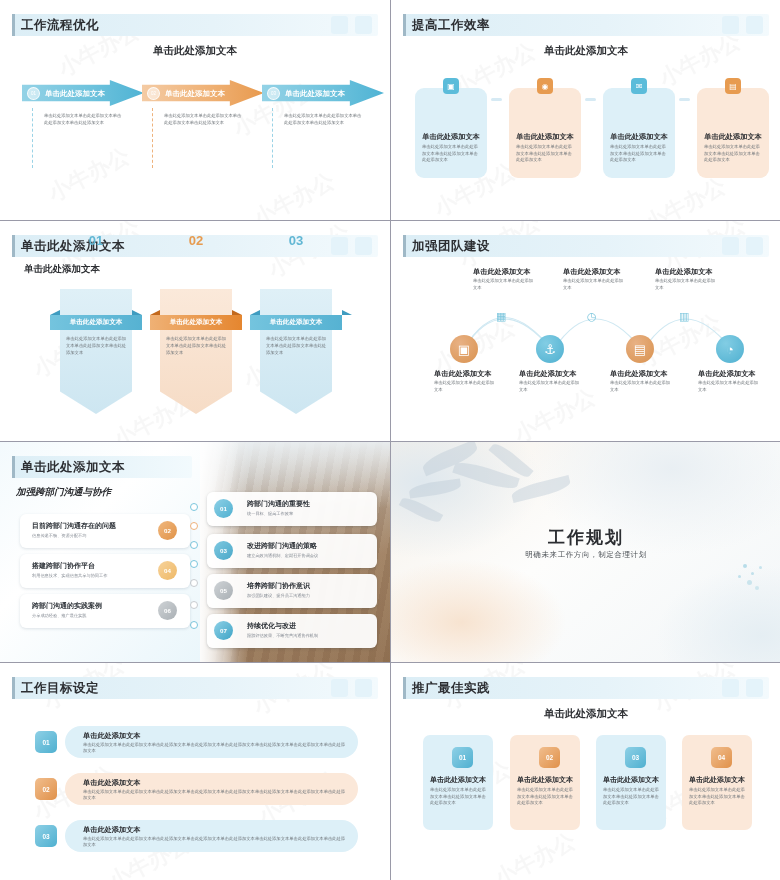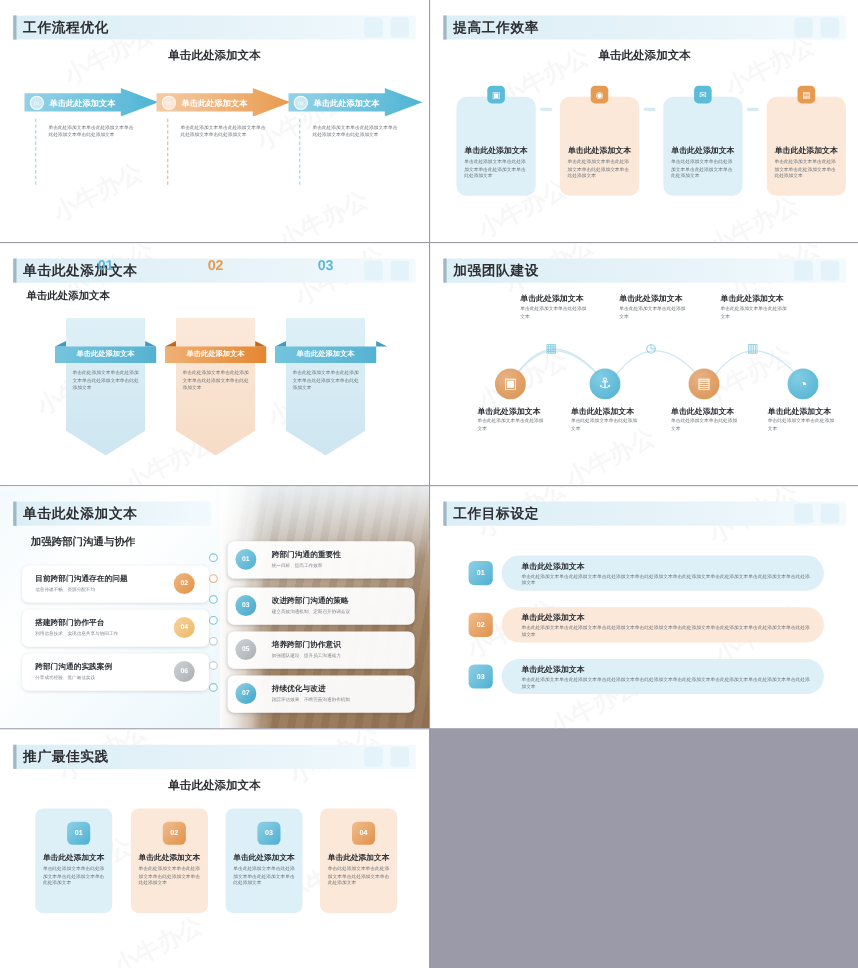--- a/index.html
+++ b/index.html
@@ -81,21 +81,21 @@
          background:linear-gradient(160deg,#cfd6da 0%,#b8a795 38%,#9d7e5f 62%,#8d6c4c 100%);}
   .photo::before{content:"";position:absolute;inset:0;
          background:
            linear-gradient(90deg,rgba(255,255,255,.95) 0%,rgba(255,255,255,.05) 28%),
            linear-gradient(180deg,rgba(235,240,243,.92) 0%,rgba(255,255,255,0) 30%),
            repeating-linear-gradient(100deg,rgba(120,85,55,.22) 0 7px,rgba(175,140,105,.12) 7px 15px);}
   .photo::after{content:"";position:absolute;left:0;top:0;width:46px;height:220px;
          background:linear-gradient(90deg,#fff 0%,rgba(255,255,255,0) 100%);}
   .s5veil{position:absolute;left:0;top:0;width:200px;height:220px;
           background:linear-gradient(135deg,#f3fafd 0%,#ffffff 40%,#eaf6fb 100%);}
-  .s5sub{position:absolute;left:28px;top:44px;font-size:9.5px;font-weight:bold;color:#2d2f33;}
+  .s5sub{position:absolute;left:16px;top:44px;font-size:9.5px;font-weight:bold;color:#2d2f33;font-style:italic;}
   .cardL{position:absolute;left:20px;width:170px;height:34px;background:#fff;
          border-radius:6px;box-shadow:0 1px 3px rgba(80,100,120,.18);}
   .cardR{position:absolute;left:207px;width:170px;height:34px;background:rgba(255,255,255,.94);
          border-radius:6px;box-shadow:0 1px 3px rgba(60,70,80,.25);}
   .cardL h5,.cardR h5{margin:0;position:absolute;top:7px;font-size:7px;font-weight:bold;color:#2d3238;}
   .cardL p,.cardR p{margin:0;position:absolute;top:19px;font-size:4.2px;color:#808790;}
   .cardL h5{left:12px;} .cardL p{left:12px;}
   .cardR h5{left:40px;} .cardR p{left:40px;}
   .bub{position:absolute;width:19px;height:19px;border-radius:50%;display:flex;
        align-items:center;justify-content:center;font-size:6.2px;color:#fff;font-weight:bold;}
@@ -357,20 +357,37 @@
     <div class="dotm" style="left:190px;top:118px;"></div>
 
     <div class="cardL" style="top:152px;">
       <h5>跨部门沟通的实践案例</h5>
       <p>分享成功经验、推广最佳实践</p>
     </div>
     <div class="bub" style="left:158px;top:159px;background:linear-gradient(135deg,#cfd3d6,#a9afb4);">06</div>
     <div class="dotm" style="left:190px;top:159px;border-color:#c8ccd0;"></div>
   </div>
 
+  <div class="slide">
+    <div class="s6bg"></div>
+    <div class="leaf" style="left:30px;top:8px;width:58px;height:16px;transform:rotate(-22deg);"></div>
+    <div class="leaf" style="left:62px;top:26px;width:66px;height:15px;transform:rotate(18deg);"></div>
+    <div class="leaf" style="left:18px;top:40px;width:52px;height:13px;transform:rotate(-8deg);"></div>
+    <div class="leaf" style="left:96px;top:12px;width:48px;height:13px;transform:rotate(40deg);"></div>
+    <div class="leaf" style="left:120px;top:40px;width:60px;height:14px;transform:rotate(-14deg);"></div>
+    <div class="leaf" style="left:8px;top:62px;width:44px;height:12px;transform:rotate(28deg);"></div>
+    <div class="s6t">工作规划</div>
+    <div class="s6s">明确未来工作方向，制定合理计划</div>
+    <div class="pdot" style="left:352px;top:122px;width:4px;height:4px;opacity:.6;"></div>
+    <div class="pdot" style="left:360px;top:130px;width:3px;height:3px;opacity:.5;"></div>
+    <div class="pdot" style="left:368px;top:124px;width:3px;height:3px;opacity:.45;"></div>
+    <div class="pdot" style="left:356px;top:138px;width:5px;height:5px;opacity:.4;"></div>
+    <div class="pdot" style="left:347px;top:133px;width:3px;height:3px;opacity:.5;"></div>
+    <div class="pdot" style="left:364px;top:144px;width:4px;height:4px;opacity:.35;"></div>
+  </div>
 
   <div class="slide">
     <div class="wm">
       <span style="left:40px;top:5px;">小牛办公</span>
       <span style="left:250px;top:10px;">小牛办公</span>
       <span style="left:30px;top:115px;">小牛办公</span>
       <span style="left:255px;top:120px;">小牛办公</span>
       <span style="left:105px;top:185px;">小牛办公</span>
     </div>
     <div class="hdr"></div>

